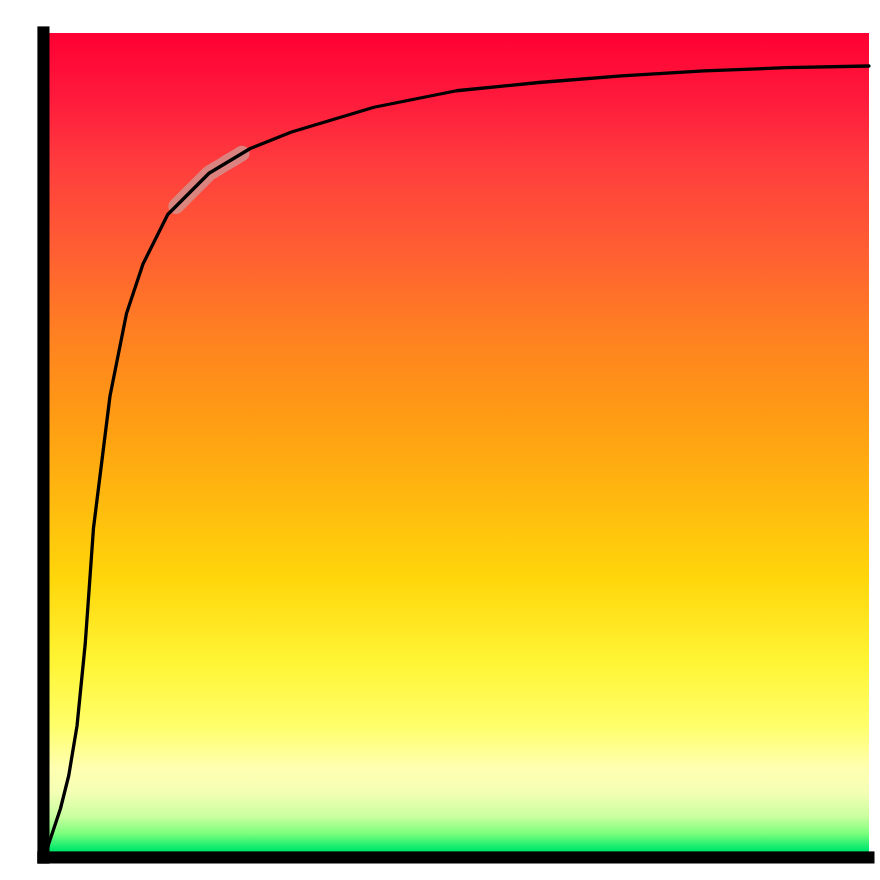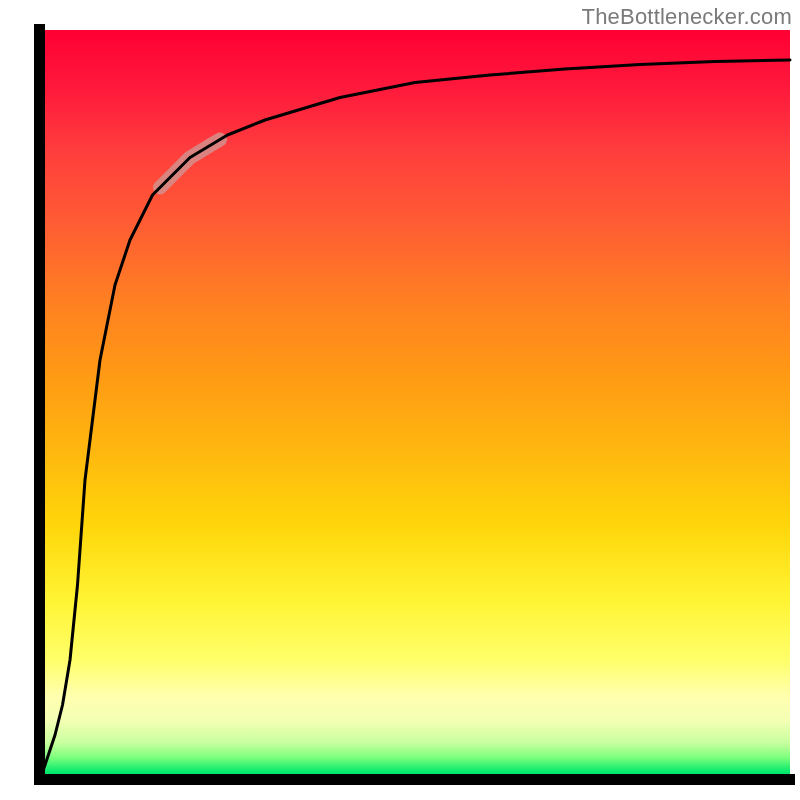--- a/index.html
+++ b/index.html
@@ -75,15 +75,14 @@
     </g>
 
     <g>
 
       <rect x="34" y="24" width="11" height="761" fill="#000"></rect>
 
       <rect x="34" y="774" width="761" height="11" fill="#000"></rect>
     </g>
   </svg>
 
-  <div class="watermark">TheBottlenecker.com</div>
 
 </div>
 
 </body></html>

